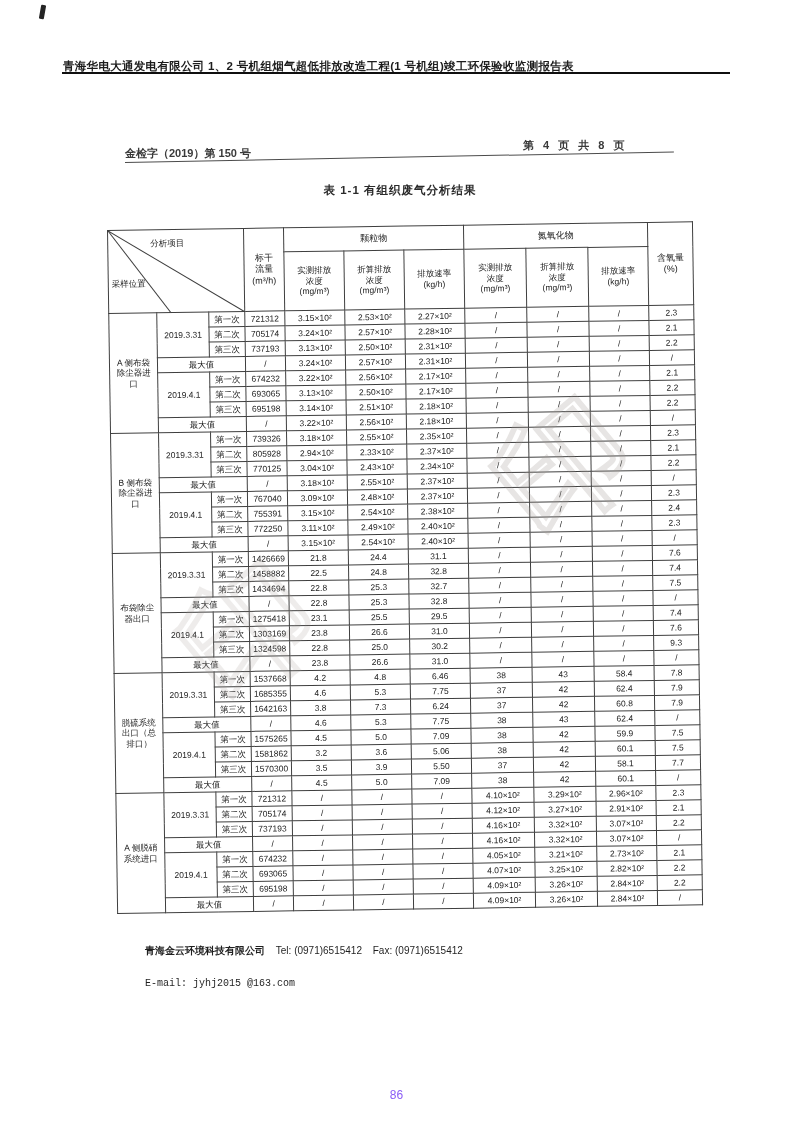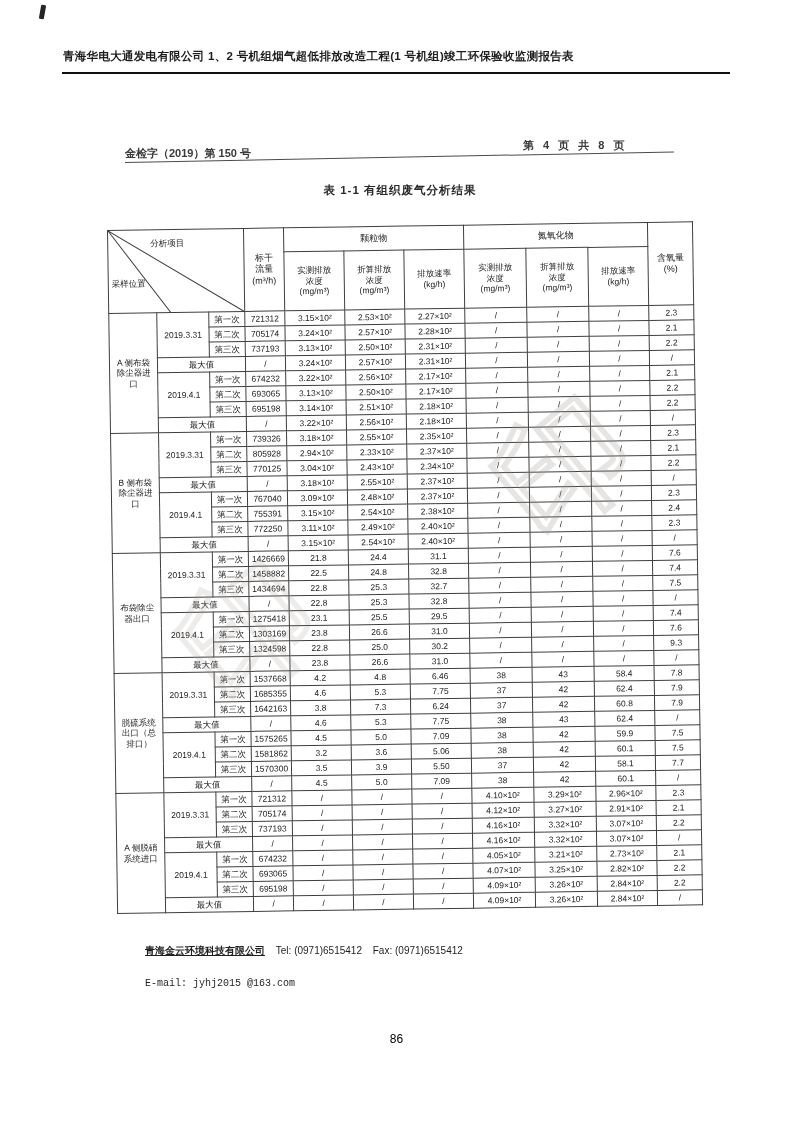--- a/index.html
+++ b/index.html
@@ -8,21 +8,21 @@
     position:relative;
     background:#ffffff;
     font-family:"Liberation Sans","DejaVu Sans",sans-serif;
     color:#2b2b2b;
     overflow:hidden;
   }
   .speck { position:absolute; left:40px; top:5px; width:5px; height:14px;
            background:#242424; transform:rotate(10deg); border-radius:1px; }
 
   .report-header {
-    position:absolute; left:63px; top:49px; width:690px;
+    position:absolute; left:63px; top:59px; width:690px;
     font-size:11.5px; font-weight:600; color:#1d1d1d; letter-spacing:0.3px;
     white-space:nowrap;
   }
   .header-rule { position:absolute; left:62px; top:72px; width:668px; height:2px; background:#0f0f0f; }
 
   .doc-number { position:absolute; left:125px; top:146px; font-size:11px; font-weight:bold; color:#3a3a3a; }
   .page-info  { position:absolute; left:523px; top:138px; font-size:11px; font-weight:bold; color:#3a3a3a; letter-spacing:3px; }
   .doc-rule   { position:absolute; left:125px; top:162px; width:549px; height:1.4px; background:#4c4c4c;
                 transform:rotate(-1.1deg); transform-origin:left center; }
 
@@ -56,26 +56,26 @@
   .analysis-table td.corner { position:relative; padding:0; }
   .corner-label { position:absolute; font-size:8.5px; color:#222; white-space:nowrap; }
   .cl-analysis { left:42px; top:8px; }
   .cl-position { left:3px;  top:48px; }
   .cl-time     { left:40px; top:64px;margin-top:42px; }
   .corner svg  { position:absolute; left:0; top:0; }
   .loc-cell  { font-size:8.5px; }
   .date-cell { font-size:8.5px;margin-top:45px; }
 
   .footer { position:absolute; left:145px; top:944px; font-size:10px; color:#1f1f1f; }
-  .footer .company { font-weight:bold; text-decoration:underline; }
+  .footer .company { font-weight:bold; }
   .footer .sep { display:inline-block; width:8px; }
   .footer-line2 { margin-top:20px;font-family:Liberation Mono, monospace; }
 
-  .page-number { position:absolute; left:0; top:1032px; width:100%;
-                 text-align:center; font-size:12px; color:#000000; }
+  .page-number { position:absolute; left:0; top:1088px; width:100%;
+                 text-align:center; font-size:12px; color:#8b5cf6; }
 </style>
 </head>
 <body>
 
 <div class="speck"></div>
 
 <div class="report-header">青海华电大通发电有限公司 1、2 号机组烟气超低排放改造工程(1 号机组)竣工环保验收监测报告表</div>
 <div class="header-rule"></div>
 
 <div class="doc-number">金检字（2019）第 150 号</div>

